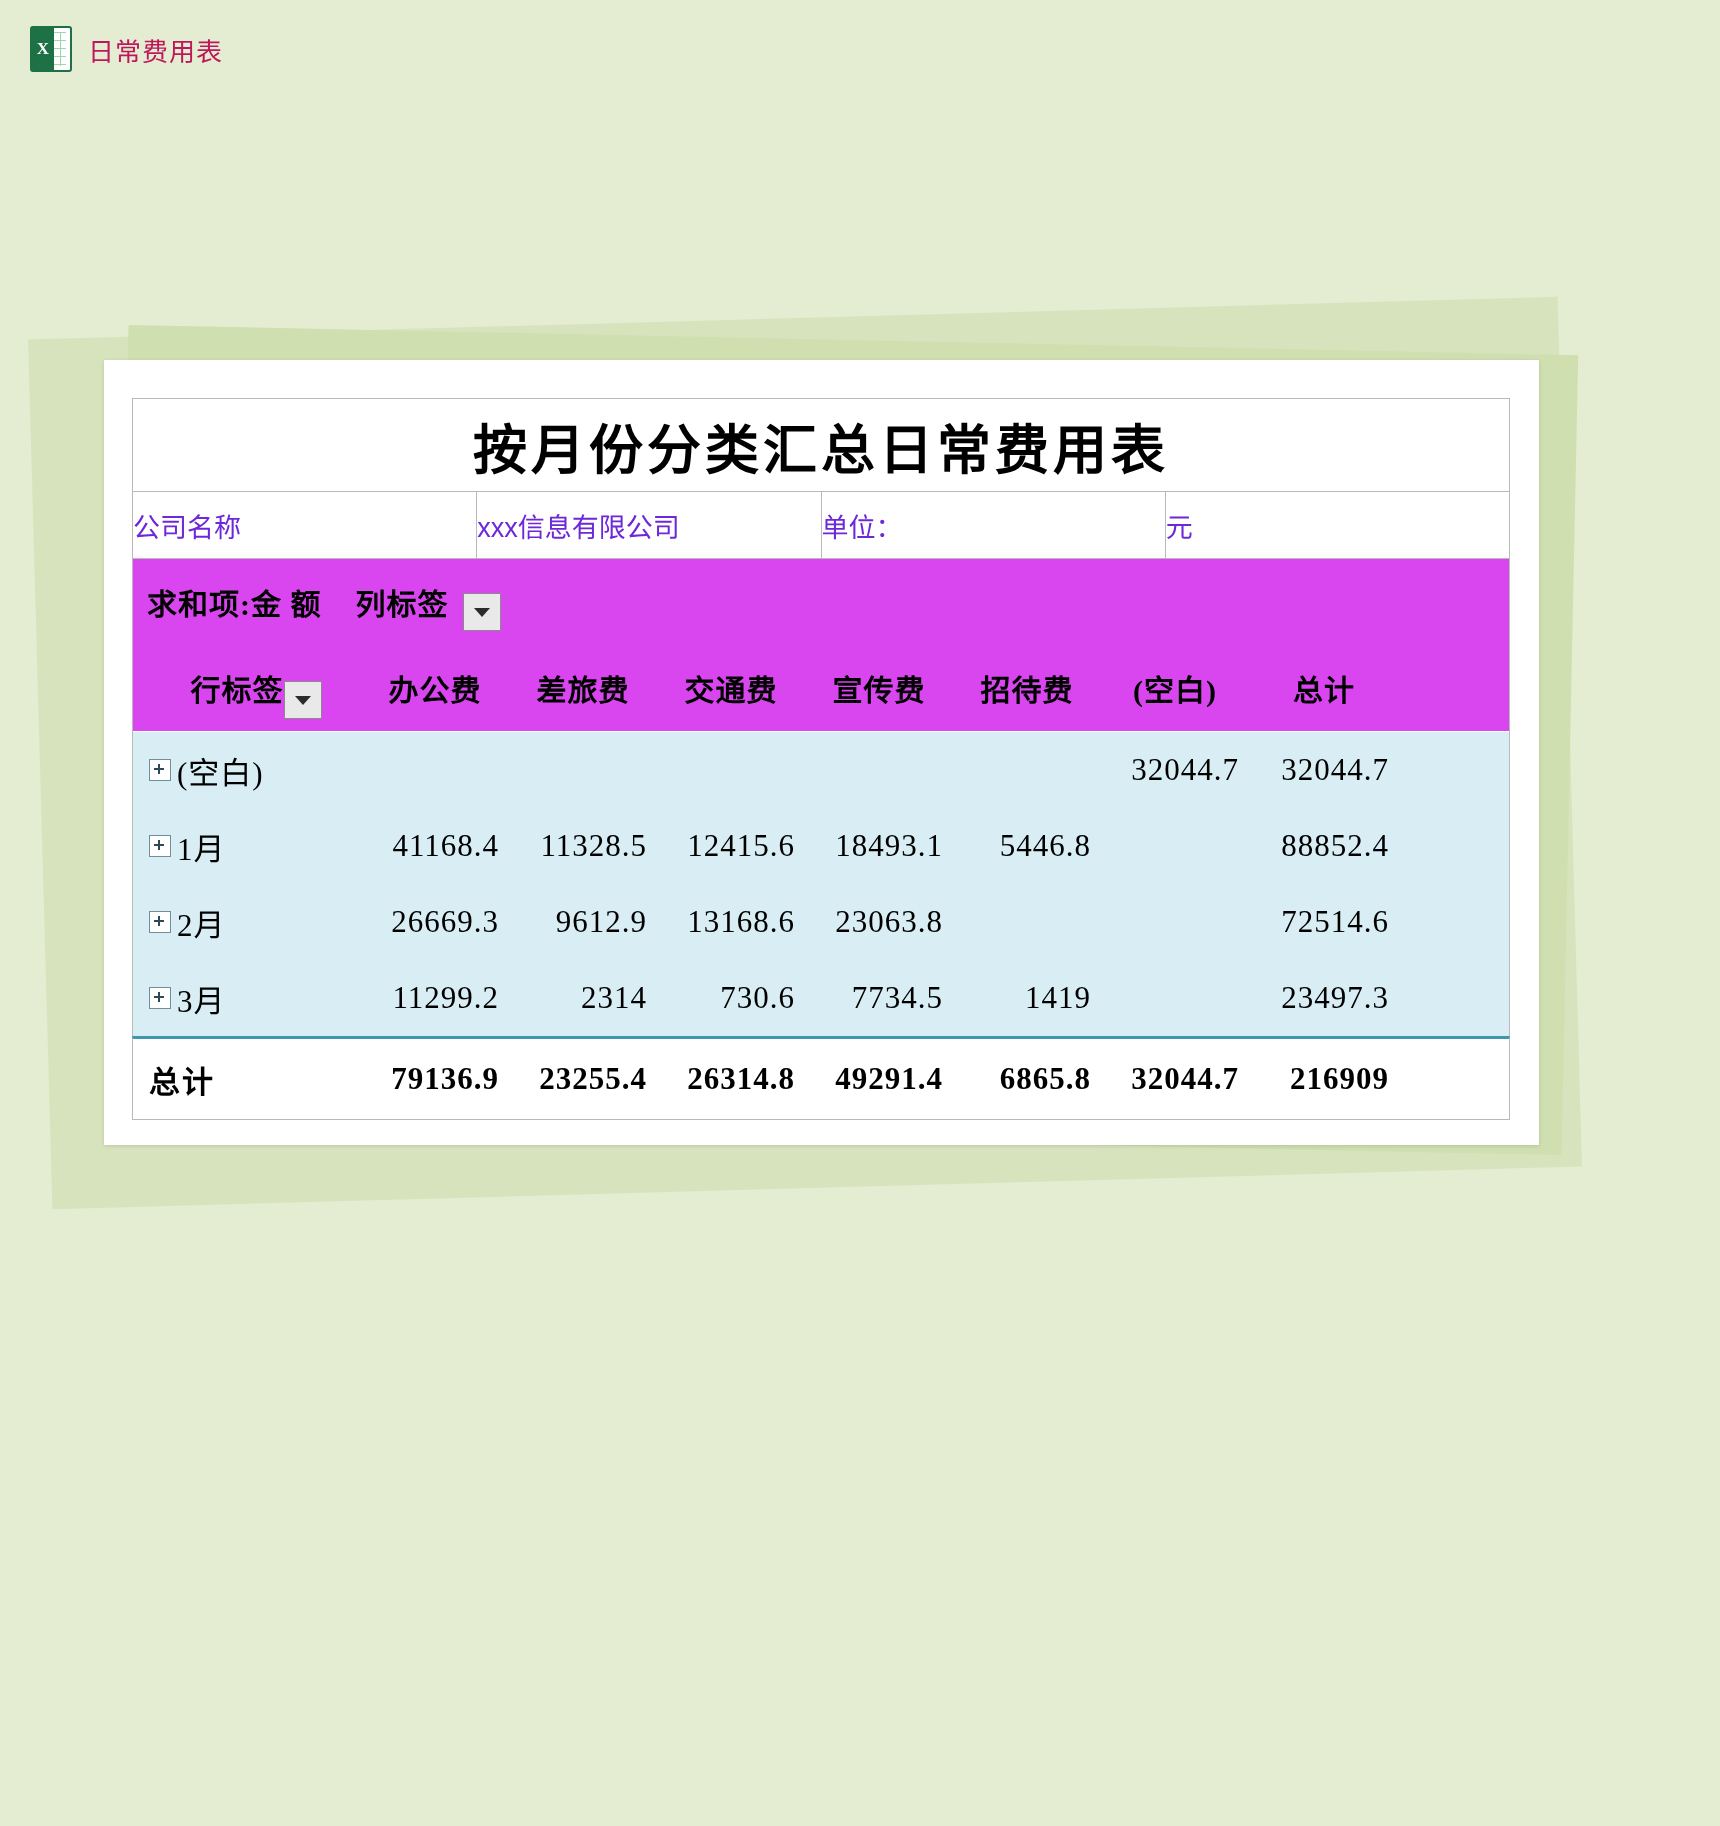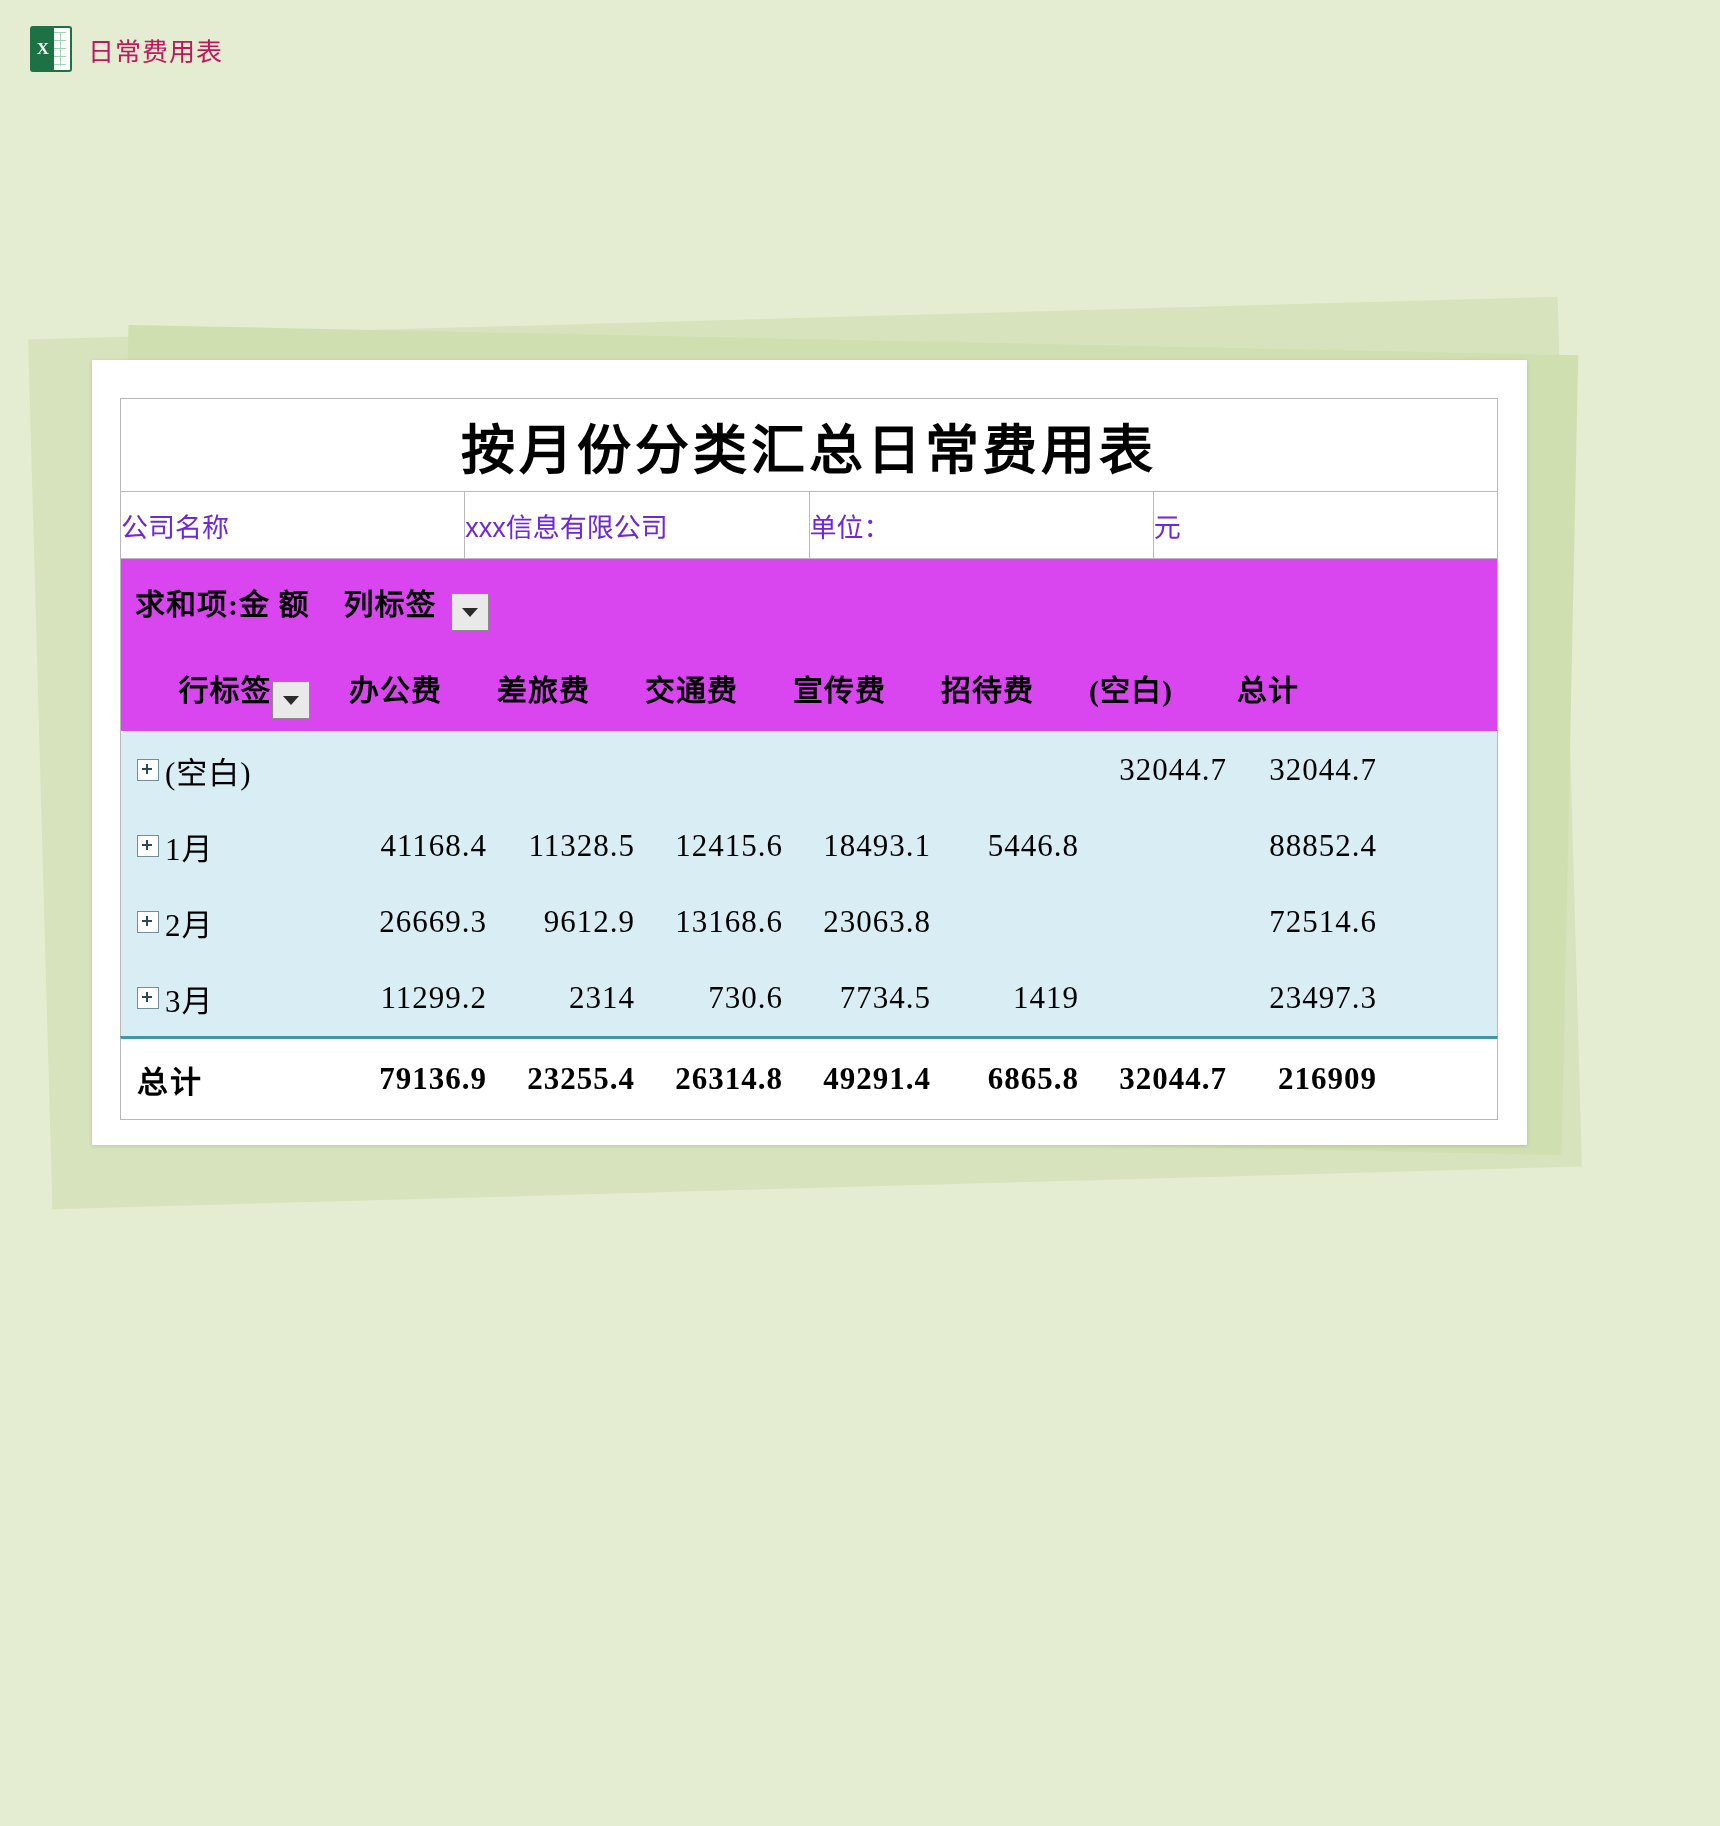--- a/index.html
+++ b/index.html
@@ -76,21 +76,21 @@
     position: absolute;
     left: 120px;
     top: 340px;
     width: 1450px;
     height: 800px;
     background: #cfdfb0;
     transform: rotate(1.2deg);
   }
   .paper {
     position: absolute;
-    left: 92px;
+    left: 104px;
     top: 360px;
     width: 1435px;
     height: 785px;
     background: #ffffff;
     box-shadow: 0 1px 4px rgba(0,0,0,0.12);
   }
 
   
   .sheet-wrap {
     position: absolute;
@@ -185,21 +185,21 @@
     width: 228px;
     padding-left: 28px;
     display: flex;
     align-items: center;
     justify-content: center;
     padding-right: 10px;
     box-sizing: border-box;
   }
   .pivot-row2 .colhead {
     width: 148px;
-    text-align: left;
+    text-align: center;
   }
   .pivot-row2 .colhead.wide { width: 150px; }
 
   
   .data-area { }
   .drow {
     display: flex;
     align-items: center;
     height: 76px;
     background: #d9eef4;

